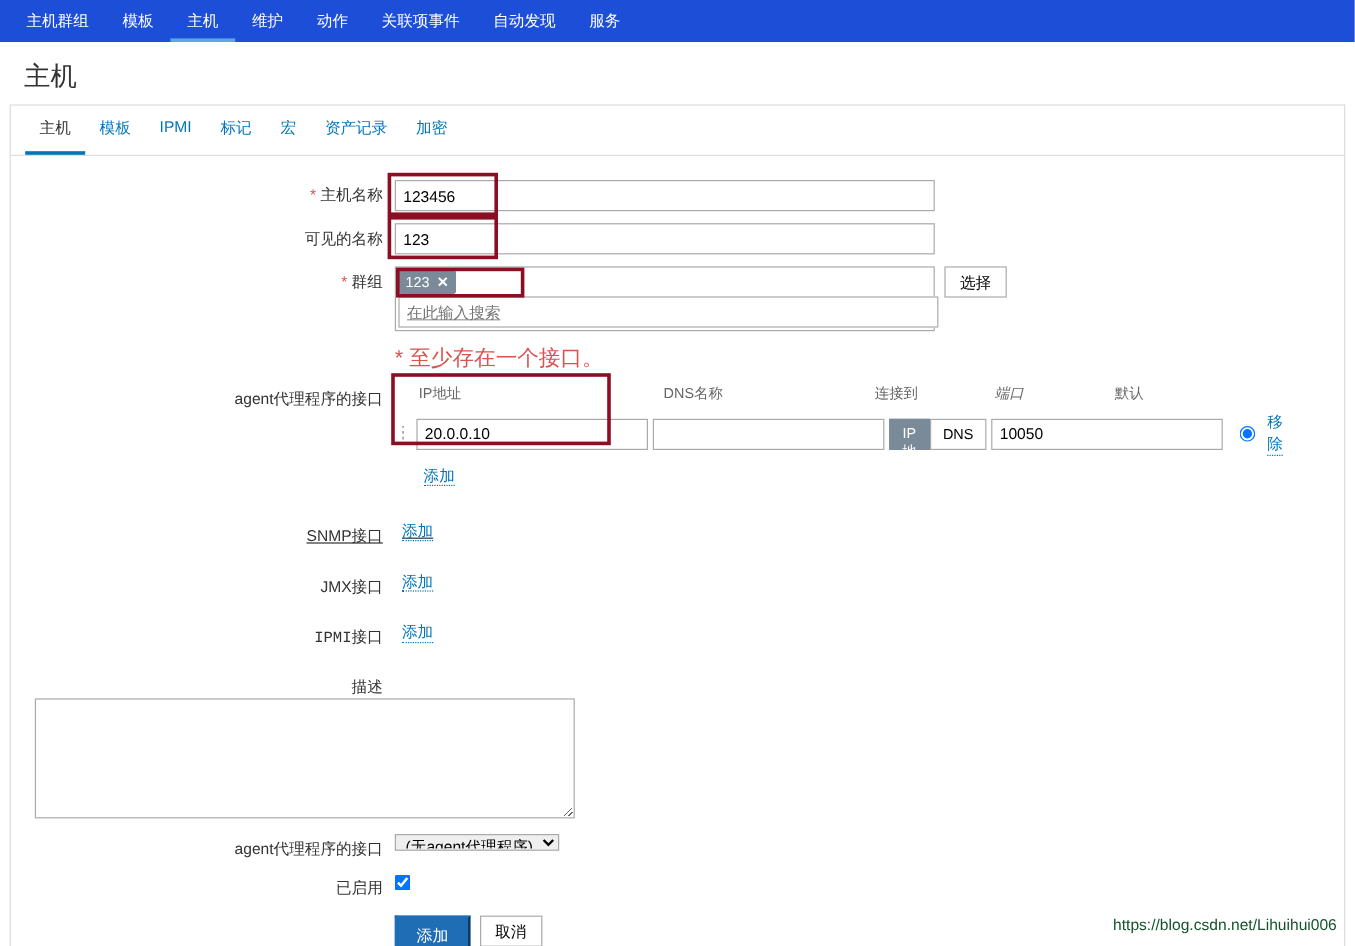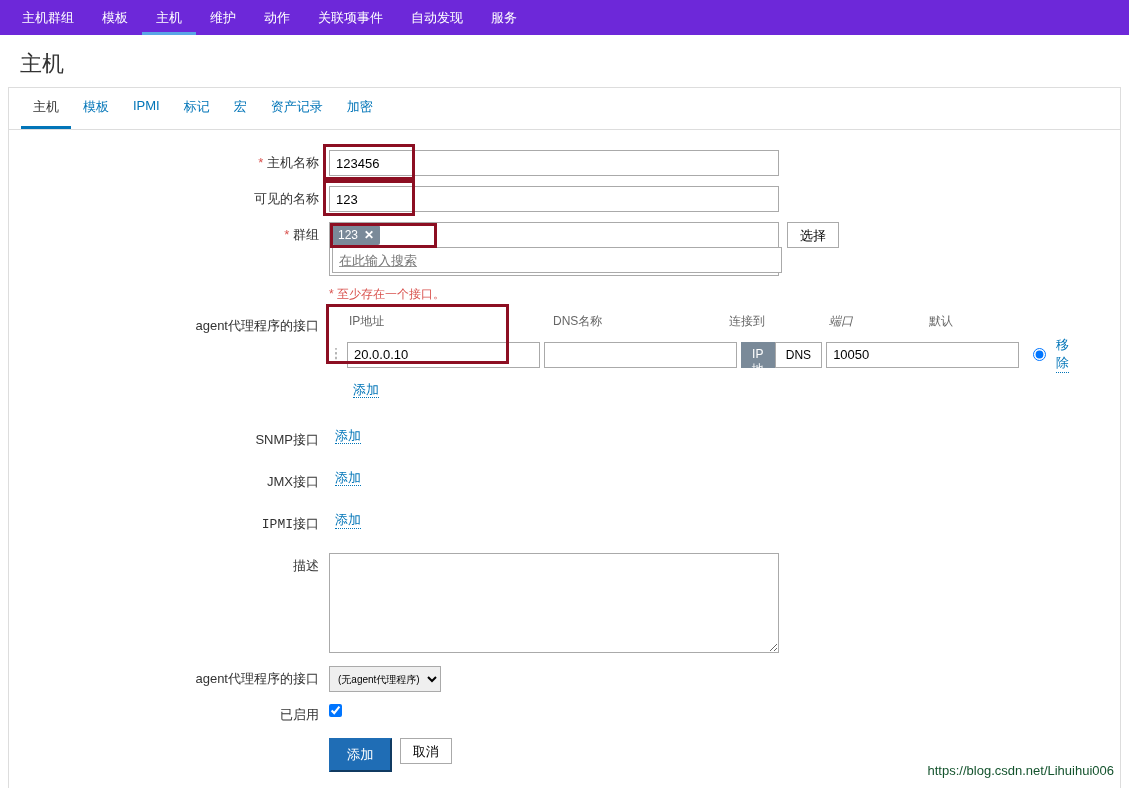--- a/index.html
+++ b/index.html
@@ -1,18 +1,18 @@
 <!DOCTYPE html>
 <html><head>
   <meta charset="utf-8">
   <style>
     * { box-sizing: border-box; margin: 0; padding: 0; }
     body { font-family: Arial, "Microsoft YaHei", sans-serif; font-size: 13px; color: #333; background: #fff; }
     
-    .top-nav { background: #6d28d9; display: flex; height: 35px; align-items: center; padding: 0 8px; }
+    .top-nav { background: #1d4ed8; display: flex; height: 35px; align-items: center; padding: 0 8px; }
     .top-nav-item { color: #fff; padding: 0 14px; cursor: pointer; height: 35px; line-height: 35px; font-size: 13px; }
     .top-nav-item.active { border-bottom: 3px solid #5aa6e6; }
     
     .page-title { font-size: 22px; padding: 14px 20px 8px; color: #333; }
     
     .content { border: 1px solid #ddd; margin: 0 8px 0 8px; }
     
     .tabs { display: flex; border-bottom: 1px solid #ddd; padding: 0 12px; }
     .tab { padding: 10px 12px; color: #0275b8; cursor: pointer; font-size: 13px; }
     .tab.active { color: #333; border-bottom: 3px solid #0275b8; }
@@ -29,21 +29,21 @@
     .tag-container { border: 1px solid #aaa; min-height: 52px; width: 450px; padding: 2px; display: flex; flex-direction: column; gap: 2px; }
     .tag-row { position: relative; }
     .tag { background: #7a8a99; color: #fff; padding: 3px 6px; font-size: 12px; display: inline-flex; align-items: center; gap: 6px; border-radius: 2px; }
     .tag-close { font-weight: bold; cursor: pointer; }
     .tag-hl { position: absolute; top: -2px; left: -2px; width: 107px; height: 25px; border: 3px solid #8c0e22; pointer-events: none; }
     .tag-search { border: none; width: 100%; padding: 4px; color: #999; font-size: 12px; outline: none; text-decoration: underline; }
     
     .btn { border: 1px solid #aaa; background: #fff; padding: 4px 12px; cursor: pointer; font-size: 13px; height: 26px; }
     .btn-primary { background: #1f6db5; color: #fff; border-color: #1f6db5; padding: 6px 16px; }
     
-    .warning-text { color: #d9534f; font-size: 12px; }
+    .warning-text { color: #d9534f; font-size: 18px; }
     
     .interface-table { width: 740px; }
     .interface-header { display: flex; margin-bottom: 6px; color: #666; font-size: 12px; position: relative; }
     .col-ip { width: 220px; padding-left: 20px; }
     .col-dns { width: 180px; padding-left: 4px; }
     .col-conn { width: 100px; }
     .col-port { width: 100px; font-style: italic; }
     .col-default { width: 60px; }
     
     .interface-row { display: flex; align-items: center; gap: 4px; position: relative; }
@@ -55,21 +55,21 @@
     .btn-toggle { border: 1px solid #aaa; padding: 4px 10px; font-size: 12px; cursor: pointer; height: 26px; background: #fff; }
     .btn-toggle.active { background: #7a8a99; color: #fff; border-color: #7a8a99; }
     .input-port { width: 92px; height: 26px; border: 1px solid #aaa; padding: 4px 6px; font-size: 13px; }
     .radio-default { margin-left: 10px; }
     .link-action { color: #0275b8; text-decoration: none; border-bottom: 1px dotted #0275b8; cursor: pointer; font-size: 13px; margin-left: 6px; }
     
     .ip-hl { position: absolute; top: -32px; left: -3px; width: 183px; height: 60px; border: 3px solid #8c0e22; pointer-events: none; }
     
     textarea { width: 450px; height: 100px; border: 1px solid #aaa; padding: 4px; font-size: 13px; resize: both; }
     
-    select { border: 1px solid #aaa; padding: 1px 4px; font-size: 10px; height: 26px; }
+    select { border: 1px solid #aaa; padding: 1px 4px; font-size: 13px; height: 14px; }
     
     .checkbox-row input { vertical-align: middle; }
     
     .watermark { position: fixed; bottom: 10px; right: 15px; color: #14532d; font-size: 13px; }
     
     .margin-left-group { margin-left: 8px; }
     .add-link-row { margin-top: 8px; margin-left: 18px; }
   </style>
 </head>
 <body>
@@ -169,42 +169,42 @@
             <a class="link-action">移除</a>
             <div class="ip-hl"></div>
           </div>
           <div class="add-link-row">
             <a class="link-action">添加</a>
           </div>
         </div>
       </div>
     </div>
 
-    <div class="form-row" style="margin-top:28px;">
+    <div class="form-row" style="margin-top:28px;text-decoration:underline;">
       <div class="form-label">SNMP接口</div>
       <div class="form-control">
         <a class="link-action">添加</a>
       </div>
     </div>
 
     <div class="form-row" style="margin-top:20px;">
       <div class="form-label">JMX接口</div>
       <div class="form-control">
         <a class="link-action">添加</a>
       </div>
     </div>
 
     <div class="form-row" style="margin-top:20px;font-family:Liberation Mono, monospace;">
       <div class="form-label">IPMI接口</div>
       <div class="form-control">
         <a class="link-action">添加</a>
       </div>
     </div>
 
-    <div class="form-row" style="margin-top:20px;">
+    <div class="form-row" style="margin-top:20px;flex-direction:column;">
       <div class="form-label">描述</div>
       <div class="form-control">
         <textarea style=""></textarea>
       </div>
     </div>
 
     <div class="form-row">
       <div class="form-label">agent代理程序的接口</div>
       <div class="form-control">
         <select>

